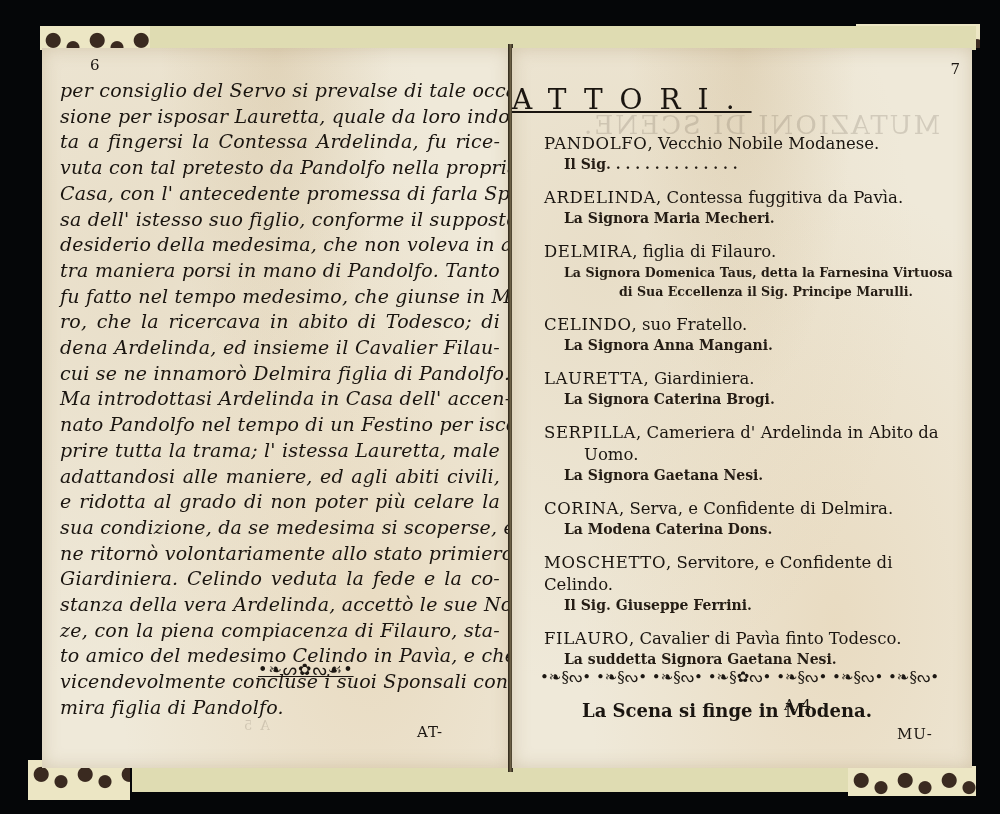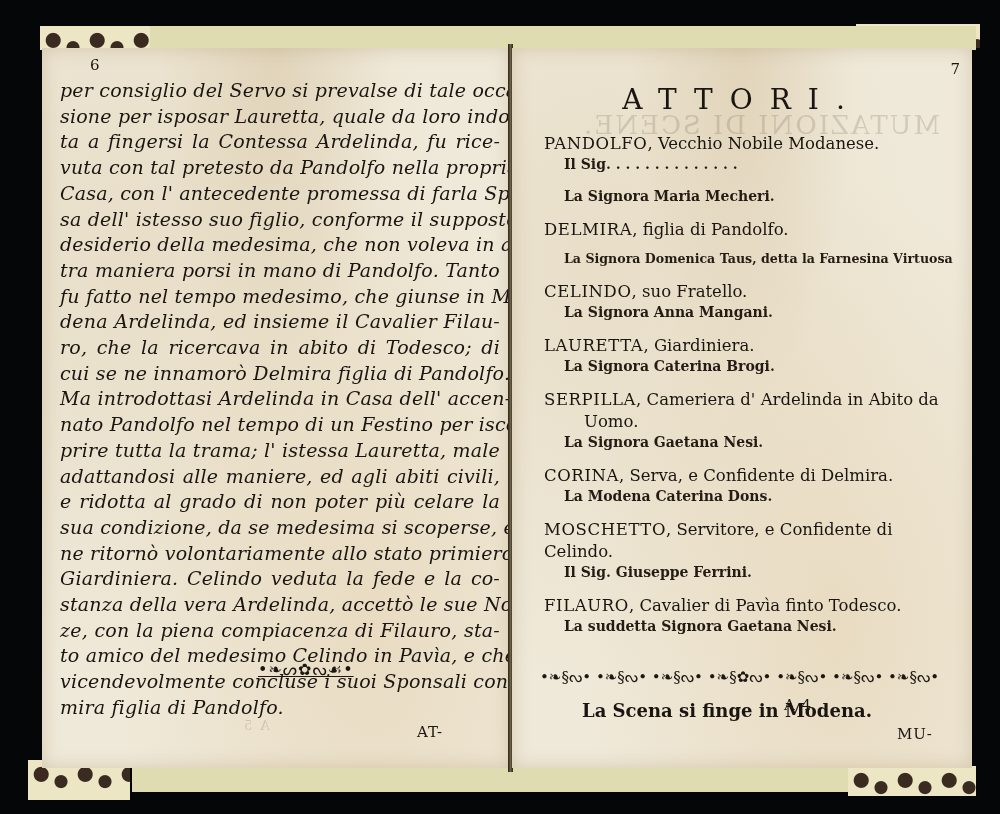--- a/index.html
+++ b/index.html
@@ -34,22 +34,22 @@
       font-style:italic; font-size:19px; line-height:25.7px; color:#1a1510;
       text-align:justify; letter-spacing:0.2px;
     }
     .body-text .line { display:block; white-space:nowrap; text-align:justify; text-align-last:justify; }
     .body-text .line.last { text-align-last:left; }
     .fleuron { position:absolute; color:#1c1712; font-size:16px; letter-spacing:1px; }
     #left-fleuron { left:216px; top:612px;text-decoration:underline; }
     .signature { position:absolute; font-size:15px; color:#1c1712; letter-spacing:1px; }
     #left-catchword { left:375px; top:675px;text-align:right; }
     .heading {
-      position:absolute; left:0; width:100%; top:35px; text-align:center;
-      font-size:28px; letter-spacing:17px; color:#1a1510;
+      position:absolute; left:0; width:100%; top:35px; 
+      font-size:28px; letter-spacing:17px; color:#1a1510;text-decoration:underline;
     }
     .cast { position:absolute; left:32px; top:85px; width:420px; color:#1a1510; }
     .cast-entry { margin-bottom:13px; }
     .cast-role { font-size:16.5px; line-height:22px; }
     .cast-role .name { letter-spacing:0.6px;margin-top:46px; }
     .cast-performer { font-size:14px; line-height:19px; padding-left:20px; font-weight:bold; color:#241c14; }
     .cast-performer.cont { padding-left:75px; }
     .role-cont { padding-left:40px; }
     #right-fleuron { left:28px; top:620px; font-size:15px; letter-spacing:0px; }
     .scene-note { position:absolute; left:70px; top:652px; font-size:18px; color:#1a1510;font-weight:bold; }
@@ -73,22 +73,22 @@
   <div class="body-text">
     <span class="line">per consiglio del Servo si prevalse di tale occa-</span>
     <span class="line">sione per isposar Lauretta, quale da loro indot-</span>
     <span class="line">ta a fingersi la Contessa Ardelinda, fu rice-</span>
     <span class="line">vuta con tal pretesto da Pandolfo nella propria</span>
     <span class="line">Casa, con l' antecedente promessa di farla Spo-</span>
     <span class="line">sa dell' istesso suo figlio, conforme il suppostogli</span>
     <span class="line">desiderio della medesima, che non voleva in al-</span>
     <span class="line">tra maniera porsi in mano di Pandolfo. Tanto</span>
     <span class="line">fu fatto nel tempo medesimo, che giunse in Mo-</span>
+    <span class="line">ro, che la ricercava in abito di Todesco; di</span>
     <span class="line">dena Ardelinda, ed insieme il Cavalier Filau-</span>
-    <span class="line">ro, che la ricercava in abito di Todesco; di</span>
     <span class="line">cui se ne innamorò Delmira figlia di Pandolfo.</span>
     <span class="line">Ma introdottasi Ardelinda in Casa dell' accen-</span>
     <span class="line">nato Pandolfo nel tempo di un Festino per isco-</span>
     <span class="line">prire tutta la trama; l' istessa Lauretta, male</span>
     <span class="line">adattandosi alle maniere, ed agli abiti civili,</span>
     <span class="line">e ridotta al grado di non poter più celare la</span>
     <span class="line">sua condizione, da se medesima si scoperse, e se</span>
     <span class="line">ne ritornò volontariamente allo stato primiero di</span>
     <span class="line">Giardiniera. Celindo veduta la fede e la co-</span>
     <span class="line">stanza della vera Ardelinda, accettò le sue Noz-</span>
@@ -107,25 +107,27 @@
   <span class="bleed" style="left:70px;top:62px;font-size:26px;">MUTAZIONI DI SCENE.</span>
   <span class="page-number">7</span>
   <div class="heading">ATTORI.</div>
 
   <div class="cast">
     <div class="cast-entry">
       <div class="cast-role"><span class="name">PANDOLFO</span><span>, Vecchio Nobile Modanese.</span></div>
       <div class="cast-performer">Il Sig. . . . . . . . . . . . . .</div>
     </div>
     <div class="cast-entry">
+      <div class="cast-role"><span class="name">ARDELINDA</span><span>, Contessa fuggitiva da Pavìa.</span></div>
       <div class="cast-performer">La Signora Maria Mecheri.</div>
     </div>
     <div class="cast-entry">
-      <div class="cast-role"><span class="name">DELMIRA</span><span>, figlia di Pandolfo.</span></div>
-      <div class="cast-performer" style="font-size:12.6px;margin-top:8px;">La Signora Domenica Taus, detta la Farnesina Virtuosa</div>
+      <div class="cast-role"><span class="name">DELMIRA</span><span>, figlia di Filauro.</span></div>
+      <div class="cast-performer" style="font-size:12.6px;">La Signora Domenica Taus, detta la Farnesina Virtuosa</div>
+      <div class="cast-performer cont" style="font-size:12.6px;">di Sua Eccellenza il Sig. Principe Marulli.</div>
     </div>
     <div class="cast-entry">
       <div class="cast-role"><span class="name">CELINDO</span><span>, suo Fratello.</span></div>
       <div class="cast-performer">La Signora Anna Mangani.</div>
     </div>
     <div class="cast-entry">
       <div class="cast-role"><span class="name">LAURETTA</span><span>, Giardiniera.</span></div>
       <div class="cast-performer">La Signora Caterina Brogi.</div>
     </div>
     <div class="cast-entry">

